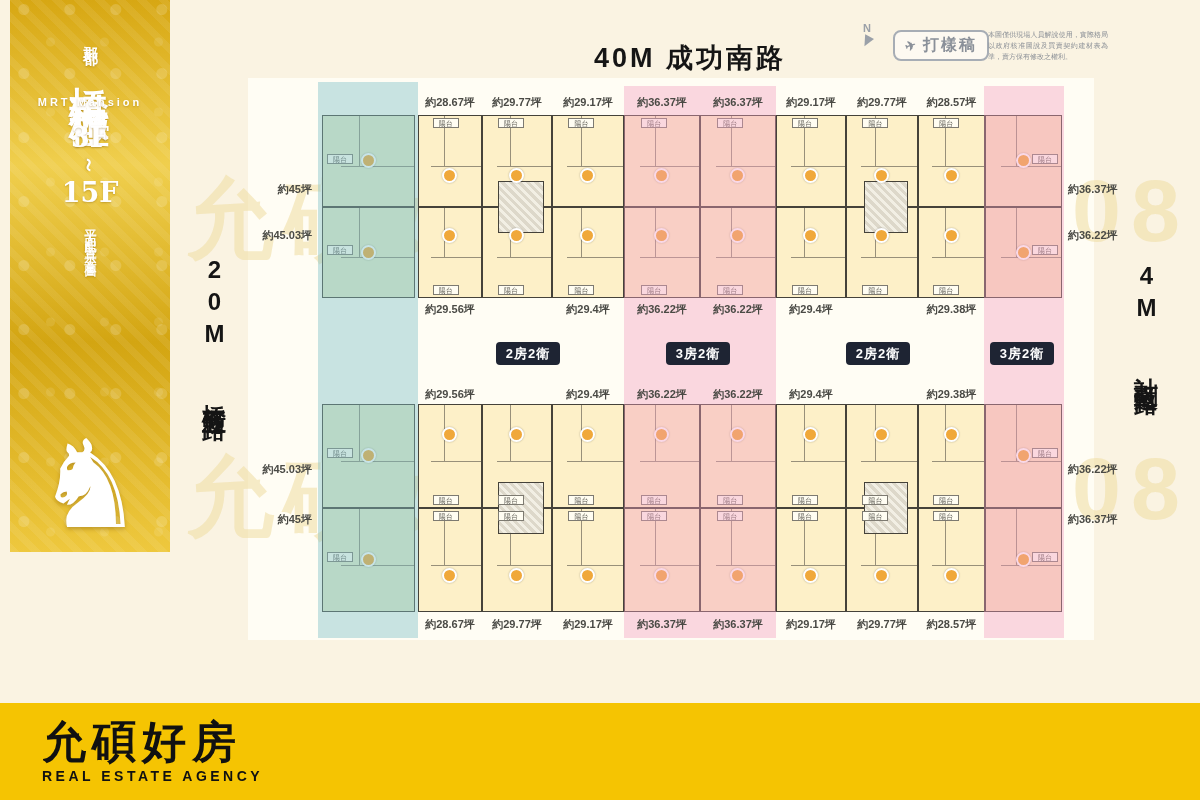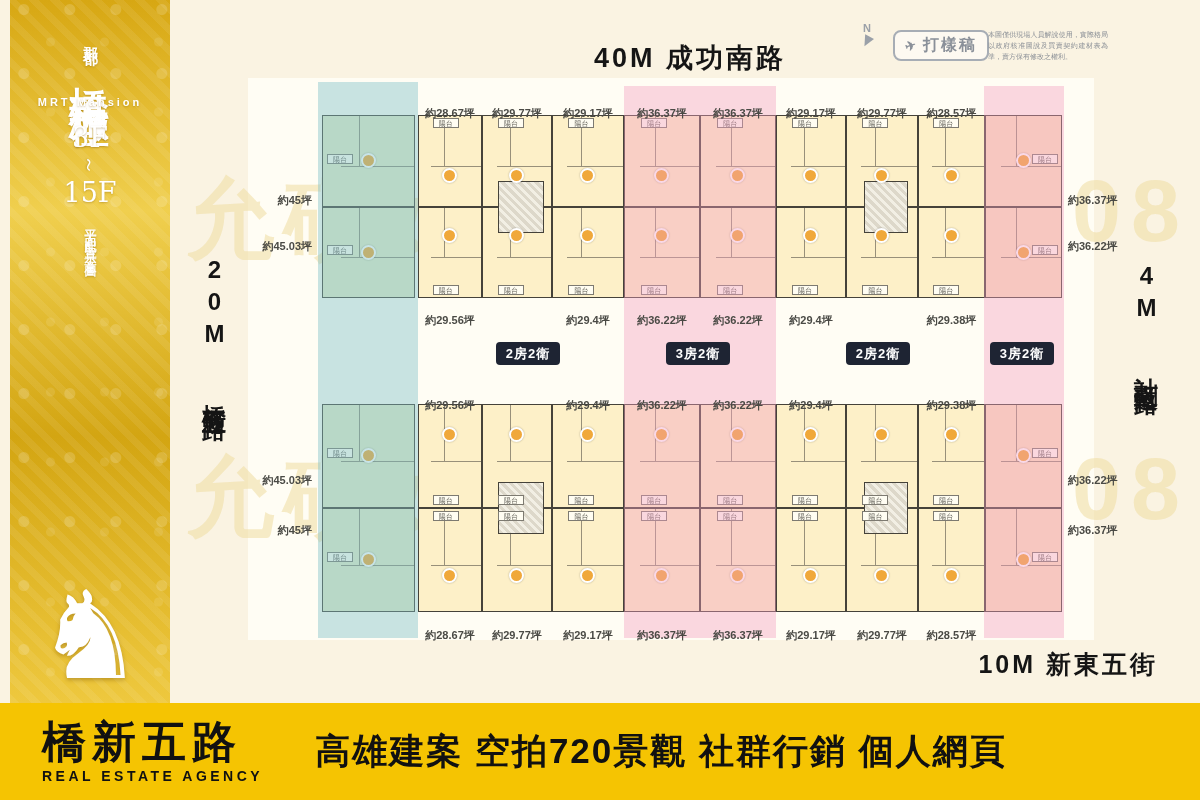--- a/index.html
+++ b/index.html
@@ -3,34 +3,34 @@
 <meta charset="utf-8">
 <style>
   * { margin:0; padding:0; box-sizing:border-box; }
   html,body { width:1200px; height:800px; }
   body { font-family:"Liberation Sans", sans-serif; background:#faf3e2; }
 
   #stage { position:relative; width:1200px; height:800px; background:#faf3e2; overflow:hidden; }
 
   
   #sidebar {
-    position:absolute; left:10px; top:0; width:160px; height:703px; z-index:10;
+    position:absolute; left:10px; top:0; width:160px; height:552px; z-index:10;
     background:
       radial-gradient(circle at 30% 15%, rgba(255,255,255,.16) 0 5px, transparent 6px) 0 0/46px 64px,
       radial-gradient(circle at 75% 60%, rgba(255,255,255,.10) 0 4px, transparent 5px) 0 0/54px 70px,
       repeating-linear-gradient(45deg, rgba(255,255,255,.07) 0 7px, transparent 7px 15px),
       linear-gradient(180deg,#d7a713,#f0cf4e 30%,#d3a512 62%,#eec83e);
     display:flex; flex-direction:column; align-items:center;
     color:#fff; text-shadow:0 1px 2px rgba(120,80,0,.35);
   }
   .v-small { margin-top:34px; writing-mode:vertical-rl; text-orientation:upright; font-size:15px; letter-spacing:5px; font-weight:700; }
   .v-title { margin-top:10px; writing-mode:vertical-rl; text-orientation:upright; font-family:"DejaVu Serif", serif;
              font-size:40px; font-weight:700; letter-spacing:7px; }
   .mrt { margin-top:14px; font-size:11px; letter-spacing:3px; font-weight:700; }
-  .floors { margin-top:14px; text-align:center; font-family:"DejaVu Serif", serif; font-weight:400; }
+  .floors { margin-top:14px; text-align:center; font-family:"DejaVu Serif", serif; font-weight:700; }
   .floors .fl { font-size:27px; line-height:1.15; }
   .floors .tilde { font-size:20px; transform:rotate(90deg); line-height:1; margin:2px 0; display:inline-block; }
   .v-caption { margin-top:12px; writing-mode:vertical-rl; text-orientation:upright; font-size:12px; letter-spacing:6px; font-weight:700; }
   .horse { margin-top:auto; margin-bottom:6px; font-size:122px; line-height:1; color:#fff;
            text-shadow:0 2px 4px rgba(120,80,0,.4); font-family:"DejaVu Sans", sans-serif; }
 
   
   .plan-bg { position:absolute; left:248px; top:78px; width:846px; height:562px; background:#fffdf4; z-index:1; }
   .ghost { position:absolute; z-index:2; font-size:88px; font-weight:700; letter-spacing:10px;
            color:rgba(238,220,160,.55); white-space:nowrap; }
@@ -68,21 +68,21 @@
   .ucirc { position:absolute; width:15px; height:15px; border-radius:50%; background:#f0a83a;
            border:2px solid #fff; box-shadow:0 0 2px rgba(0,0,0,.3); z-index:2; }
   .core { position:absolute; border:1.5px solid #45423a;
           background:repeating-linear-gradient(45deg,#ddd8ca 0 3px,#f2efe4 3px 6px); }
 
   .overlay { position:absolute; z-index:4; pointer-events:none; }
   .ov-teal  { left:318px; top:82px; width:100px; height:556px; background:rgba(125,190,197,.42); }
   .ov-pink1 { left:624px; top:86px; width:152px; height:552px; background:rgba(243,158,192,.40); }
   .ov-pink2 { left:984px; top:86px; width:80px;  height:552px; background:rgba(243,158,192,.40); }
 
-  .area-label { position:absolute; font-size:11px; font-weight:700; color:#4a4a45; white-space:nowrap;margin-top:11px; }
+  .area-label { position:absolute; font-size:11px; font-weight:700; color:#4a4a45; white-space:nowrap; }
 
   .sel-card { position:absolute; background:#fff; border:2px solid #6b6b6b; box-shadow:0 1px 3px rgba(0,0,0,.18);
               background-image:
                 repeating-linear-gradient(0deg, rgba(100,100,100,.10) 0 1px, transparent 1px 15px),
                 repeating-linear-gradient(90deg, rgba(100,100,100,.10) 0 1px, transparent 1px 19px); }
   .card-img-icon { position:absolute; right:5px; top:5px; width:15px; height:12px; border:1px solid #9a9a9a;
                    border-radius:2px; background:linear-gradient(180deg,#fff 55%,#cfcfcf 55%); }
   .badge { min-width:64px; height:23px; background:#1e2433; color:#fff; font-size:13px; font-weight:700;
            display:flex; align-items:center; justify-content:center; border-radius:4px; padding:0 8px; letter-spacing:1px; }
   .badge.abs { position:absolute; transform:translateX(-50%); }
@@ -115,21 +115,20 @@
 
   <div class="plan-bg"></div>
   <div class="ghost" style="left:186px; top:160px;">允碩好</div>
   <div class="ghost" style="left:1072px; top:160px;">08</div>
   <div class="ghost" style="left:186px; top:438px;">允碩好</div>
   <div class="ghost" style="left:1072px; top:438px;">08</div>
 
   <div class="street street-top">40M  成功南路</div>
   <div class="street street-left">20M 橋新五路</div>
   <div class="street street-right">4M 計劃道路</div>
-  <div class="street street-bottom">10M  新東五街</div>
 
   <div class="compass">
     <span>N</span>
     <div class="arr"></div>
   </div>
   <div class="stamp">
     <span class="plane">✈</span>
     <span>打樣稿</span>
   </div>
   <div class="disclaimer">本圖僅供現場人員解說使用，實際格局以政府核准圖說及買賣契約建材表為準，賣方保有修改之權利。</div>
@@ -343,19 +342,18 @@
     </div>
   <div id="badges-layer">
       <div class="badge abs" style="left: 528px; top: 342px;">2房2衛</div>
       <div class="badge abs" style="left: 698px; top: 342px;">3房2衛</div>
       <div class="badge abs" style="left: 878px; top: 342px;">2房2衛</div>
       <div class="badge abs" style="left: 1022px; top: 342px;">3房2衛</div>
     </div>
 
   <footer id="footer">
     <div>
-      <div class="f-brand">橋新五路</div>
+      <div class="f-brand">允碩好房</div>
       <div class="f-sub">REAL ESTATE AGENCY</div>
     </div>
-    <div class="f-tagline">高雄建案 空拍720景觀  社群行銷  個人網頁</div>
   </footer>
 
 </div>
 
 </body></html>

